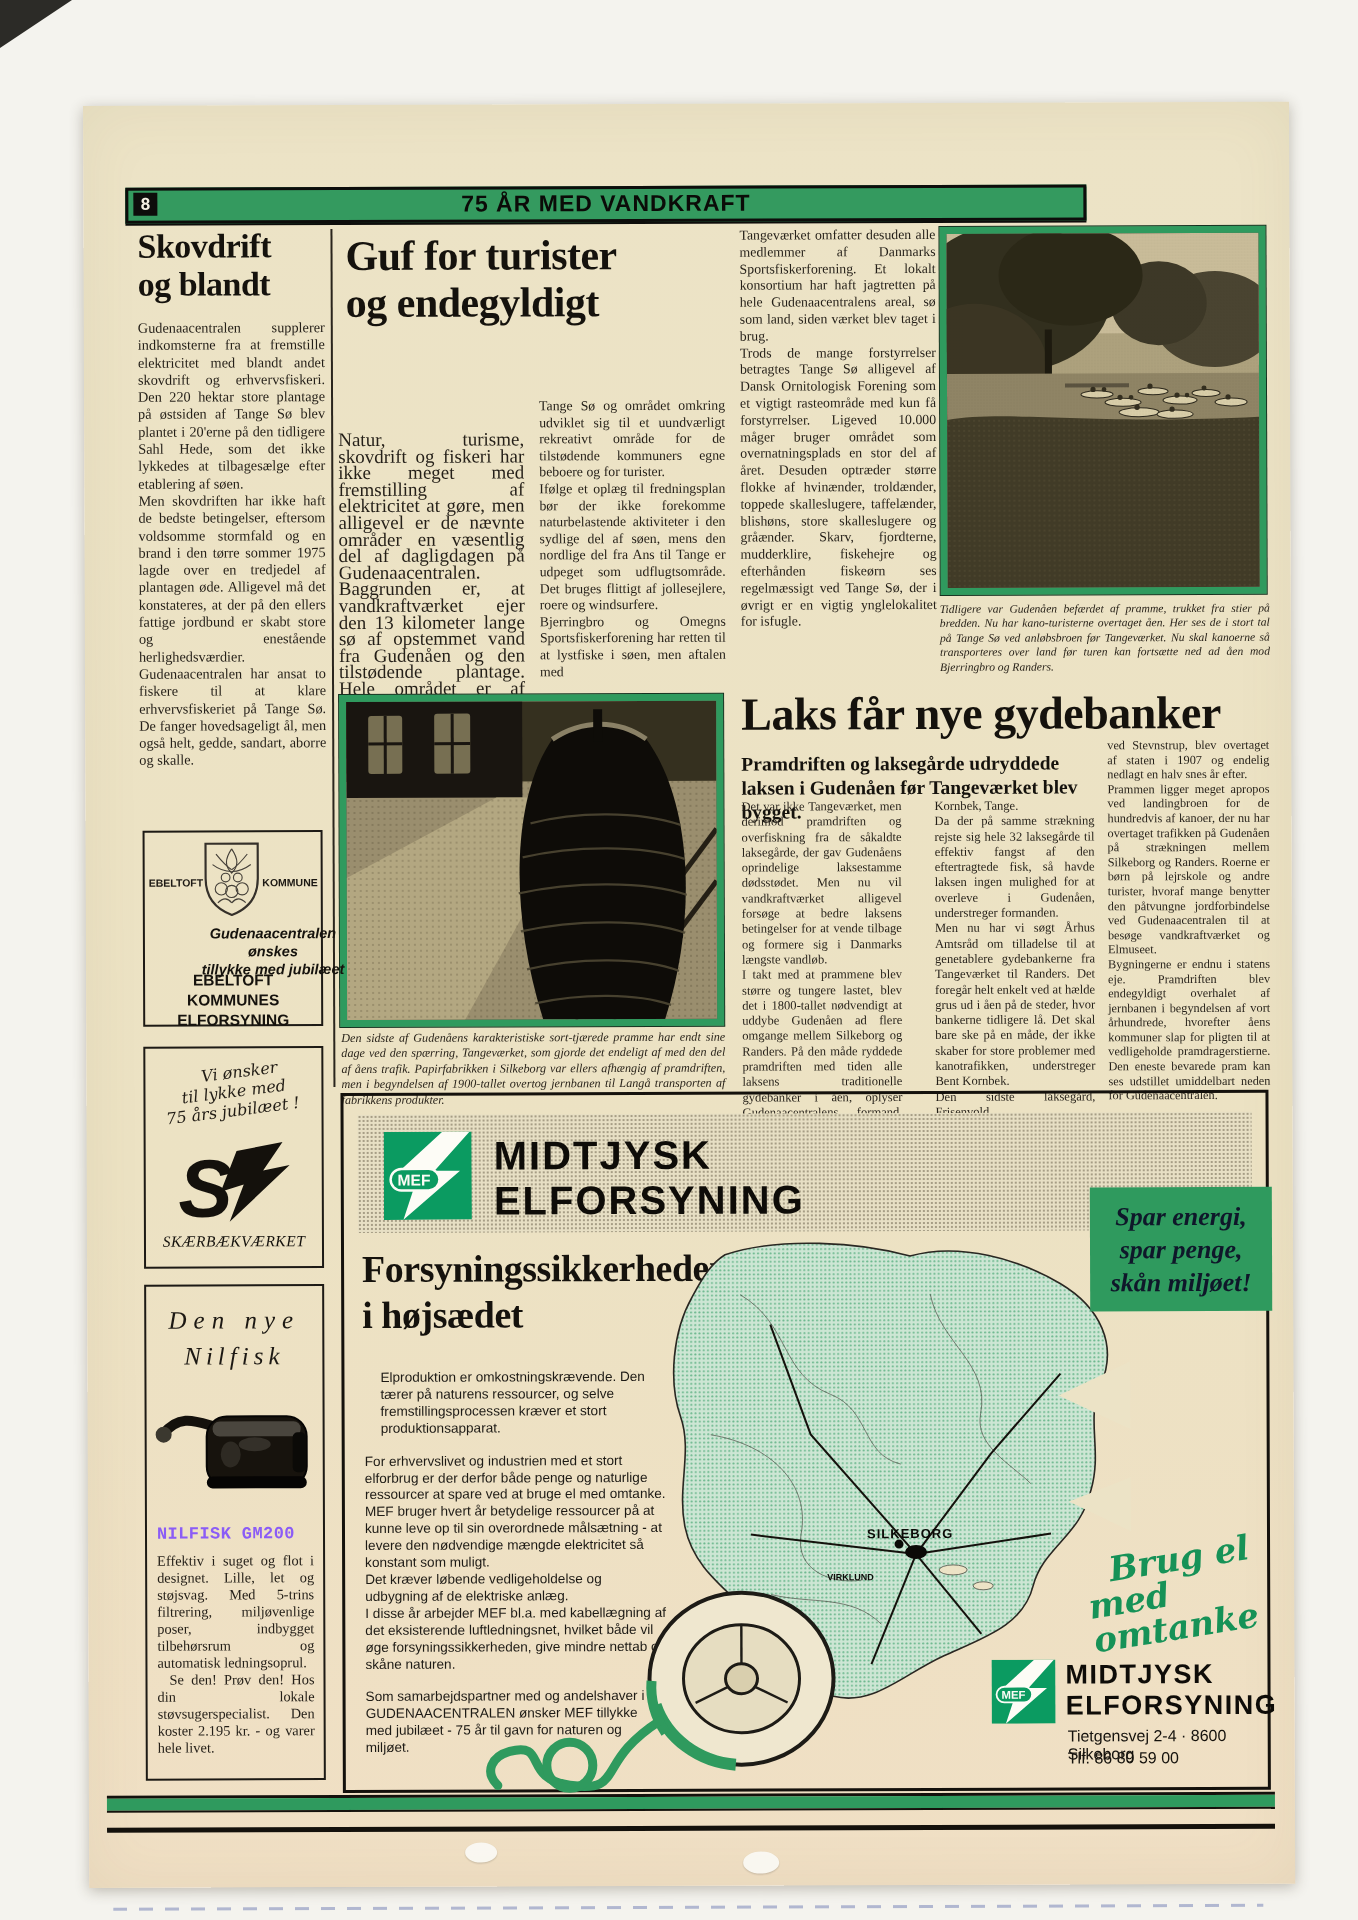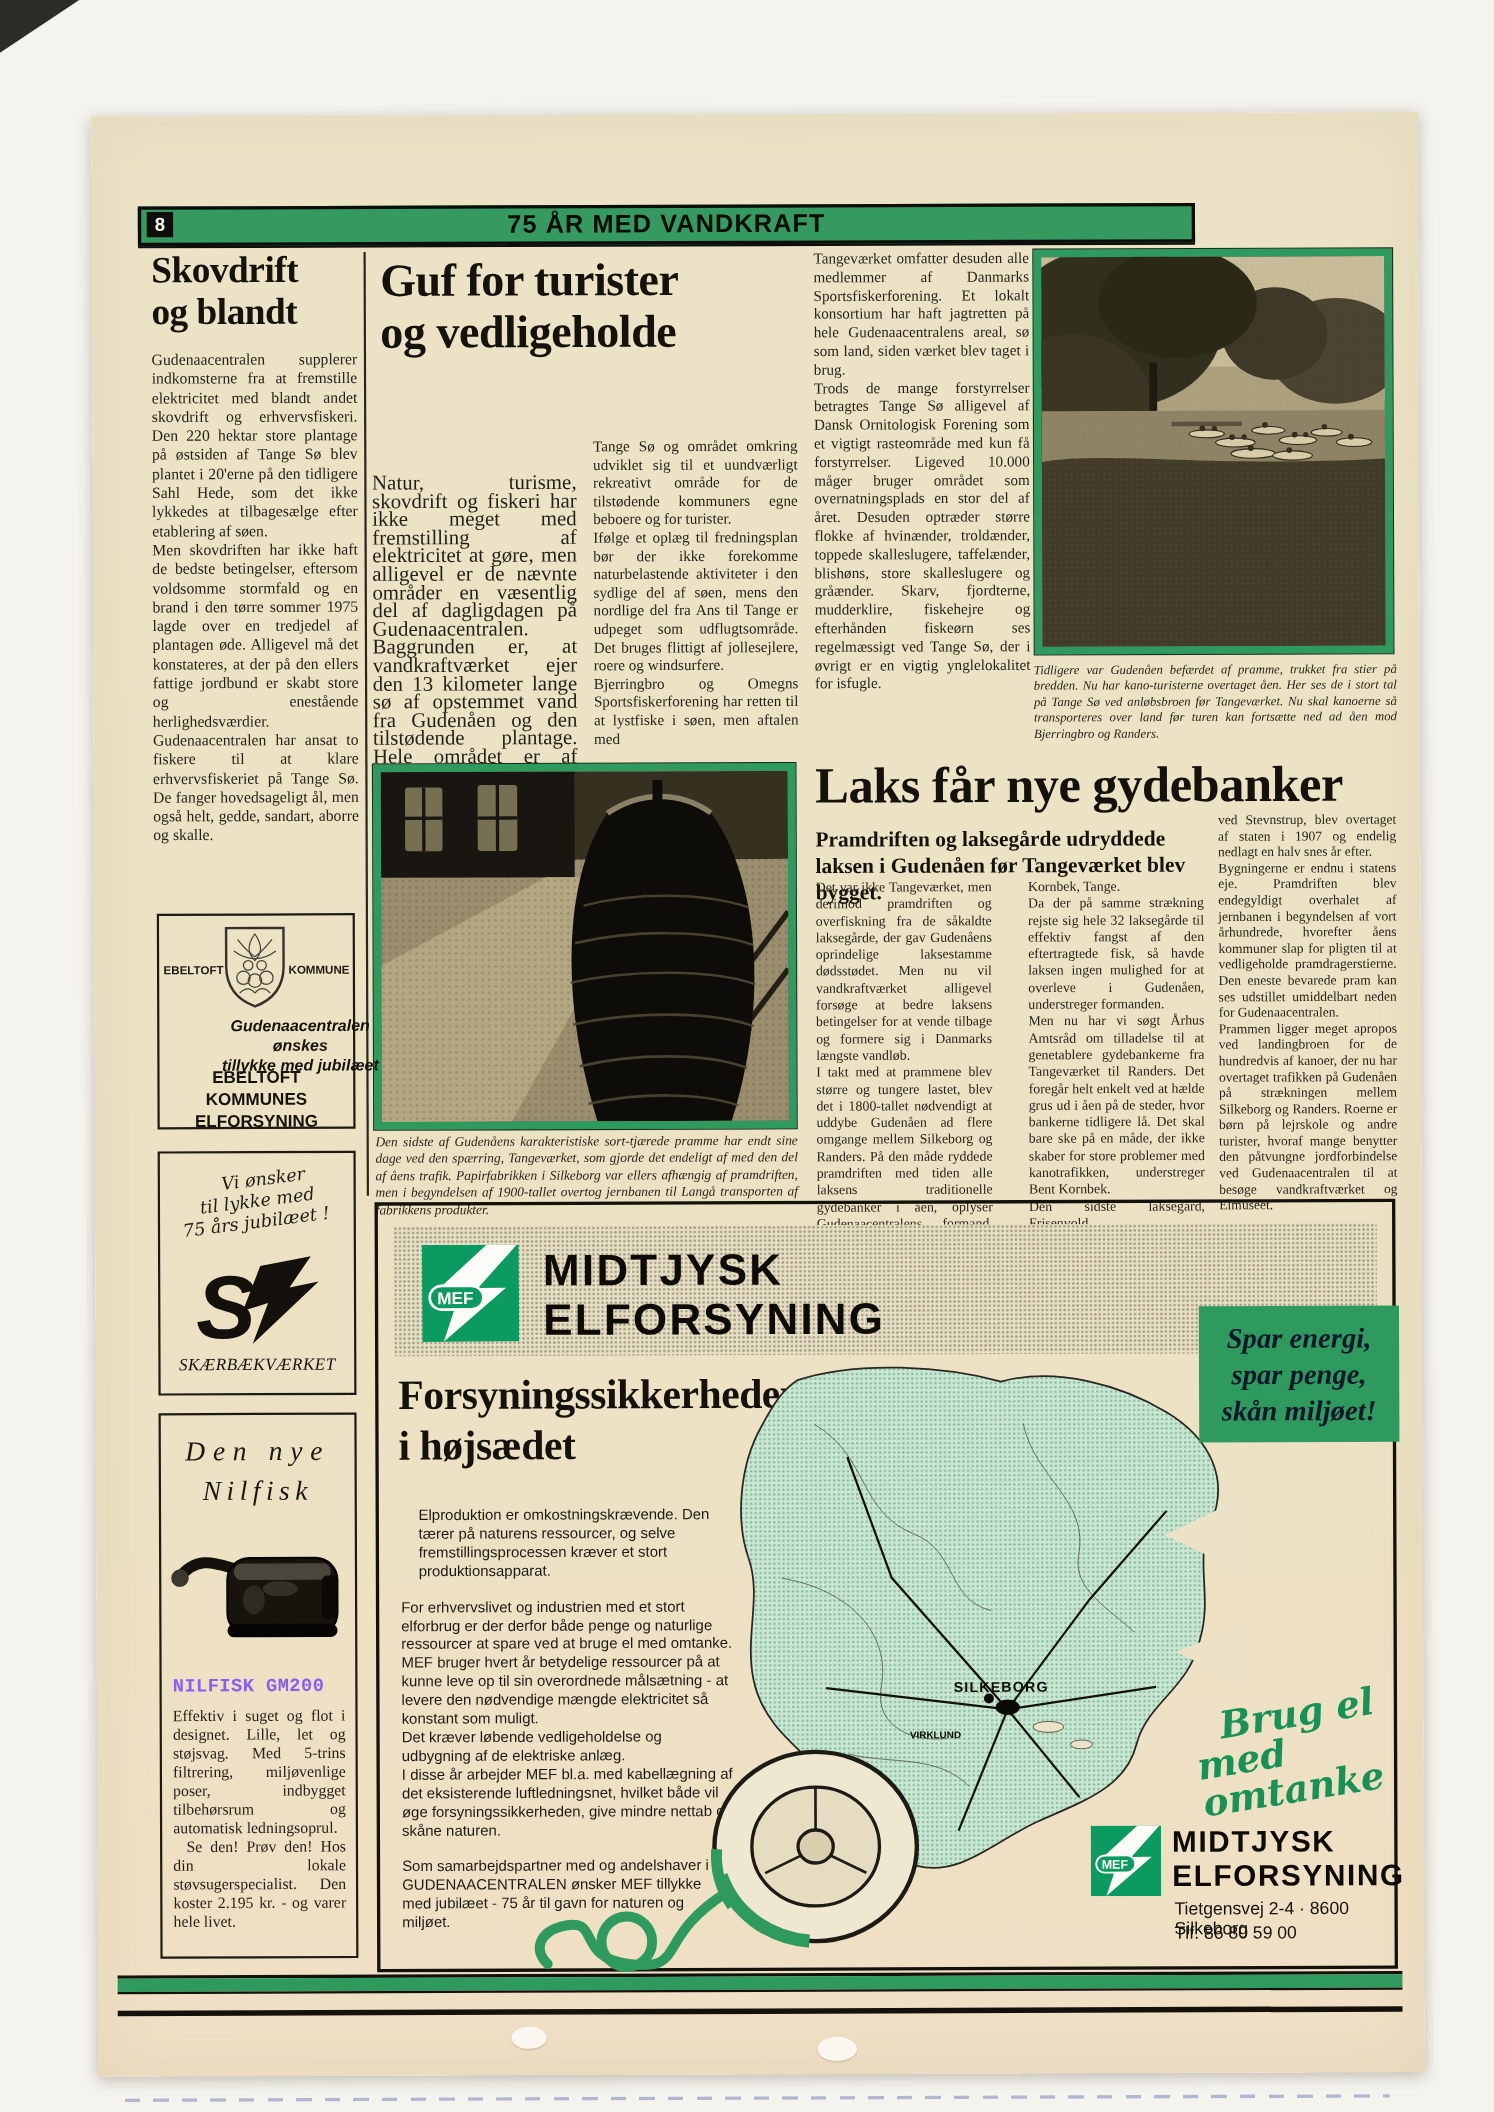--- a/index.html
+++ b/index.html
@@ -59,21 +59,21 @@
       <div>og blandt</div>
     </div>
     <div class="bodycol" style="left:140px;top:318px;width:187px;font-size:14.3px;line-height:17.3px;">
       <p>Gudenaacentralen supplerer indkomsterne fra at fremstille elektricitet med blandt andet skovdrift og erhvervsfiskeri. Den 220 hektar store plantage på østsiden af Tange Sø blev plantet i 20'erne på den tidligere Sahl Hede, som det ikke lykkedes at tilbagesælge efter etablering af søen.</p>
       <p>Men skovdriften har ikke haft de bedste betingelser, eftersom voldsomme stormfald og en brand i den tørre sommer 1975 lagde over en tredjedel af plantagen øde. Alligevel må det konstateres, at der på den ellers fattige jordbund er skabt store og enestående herlighedsværdier.</p>
       <p>Gudenaacentralen har ansat to fiskere til at klare erhvervsfiskeriet på Tange Sø. De fanger hovedsageligt ål, men også helt, gedde, sandart, aborre og skalle.</p>
     </div>
 
     <div class="abs headline" style="left:348px;top:232px;font-size:42px;line-height:47px;">
       <div>Guf for turister</div>
-      <div>og vedligeholde</div>
+      <div>og endegyldigt</div>
     </div>
     <div class="bodycol" style="left:340px;top:398px;width:186px;font-size:19px;line-height:16.6px;margin-top:33px;">
       <p>Natur, turisme, skovdrift og fiskeri har ikke meget med fremstilling af elektricitet at gøre, men alligevel er de nævnte områder en væsentlig del af dagligdagen på Gudenaacentralen.</p>
         <p>Baggrunden er, at vandkraftværket ejer den 13 kilometer lange sø af opstemmet vand fra Gudenåen og den tilstødende plantage. Hele området er af Fredningsplanudvalget i Viborg Amt udlagt som værende af største fredningsinteresse.</p>
         <p>Efter opstemningen i 1921 har</p>
     </div>
     <div class="bodycol" style="left:541px;top:398px;width:186px;font-size:13.8px;line-height:16.6px;">
       <p>Tange Sø og området omkring udviklet sig til et uundværligt rekreativt område for de tilstødende kommuners egne beboere og for turister.</p>
         <p>Ifølge et oplæg til fredningsplan bør der ikke forekomme naturbelastende aktiviteter i den sydlige del af søen, mens den nordlige del fra Ans til Tange er udpeget som udflugtsområde. Det bruges flittigt af jollesejlere, roere og windsurfere.</p>
         <p>Bjerringbro og Omegns Sportsfiskerforening har retten til at lystfiske i søen, men aftalen med</p>
@@ -140,22 +140,22 @@
         <p>I takt med at prammene blev større og tungere lastet, blev det i 1800-tallet nødvendigt at uddybe Gudenåen ad flere omgange mellem Silkeborg og Randers. På den måde ryddede pramdriften med tiden alle laksens traditionelle gydebanker i åen, oplyser Gudenaacentralens formand, viceborgmester Bent</p>
     </div>
     <div class="bodycol" style="left:935px;top:800px;width:160px;font-size:12.6px;line-height:15.3px;">
       <p>Kornbek, Tange.</p>
         <p>Da der på samme strækning rejste sig hele 32 laksegårde til effektiv fangst af den eftertragtede fisk, så havde laksen ingen mulighed for at overleve i Gudenåen, understreger formanden.</p>
       <p>Men nu har vi søgt Århus Amtsråd om tilladelse til at genetablere gydebankerne fra Tangeværket til Randers. Det foregår helt enkelt ved at hælde grus ud i åen på de steder, hvor bankerne tidligere lå. Det skal bare ske på en måde, der ikke skaber for store problemer med kanotrafikken, understreger Bent Kornbek.</p>
         <p>Den sidste laksegård, Frisenvold</p>
     </div>
     <div class="bodycol" style="left:1108px;top:740px;width:162px;font-size:12.3px;line-height:14.6px;">
       <p>ved Stevnstrup, blev overtaget af staten i 1907 og endelig nedlagt en halv snes år efter.</p>
+        <p>Prammen ligger meget apropos ved landingbroen for de hundredvis af kanoer, der nu har overtaget trafikken på Gudenåen på strækningen mellem Silkeborg og Randers. Roerne er børn på lejrskole og andre turister, hvoraf mange benytter den påtvungne jordforbindelse ved Gudenaacentralen til at besøge vandkraftværket og Elmuseet.</p>
         <p>Bygningerne er endnu i statens eje. Pramdriften blev endegyldigt overhalet af jernbanen i begyndelsen af vort århundrede, hvorefter åens kommuner slap for pligten til at vedligeholde pramdragerstierne. Den eneste bevarede pram kan ses udstillet umiddelbart neden for Gudenaacentralen.</p>
-        <p>Prammen ligger meget apropos ved landingbroen for de hundredvis af kanoer, der nu har overtaget trafikken på Gudenåen på strækningen mellem Silkeborg og Randers. Roerne er børn på lejrskole og andre turister, hvoraf mange benytter den påtvungne jordforbindelse ved Gudenaacentralen til at besøge vandkraftværket og Elmuseet.</p>
     </div>
 
     <div class="photo" style="left:340px;top:694px;width:370px;height:318px;">
       <svg viewBox="0 0 370 318" preserveAspectRatio="none">
         <defs>
             <pattern id="spk2" width="6" height="6" patternUnits="userSpaceOnUse">
               <circle cx="2" cy="3" r="1.1" fill="#6f654a"></circle>
             </pattern>
           </defs>
         <rect width="370" height="318" fill="#9a8e6e"></rect>

